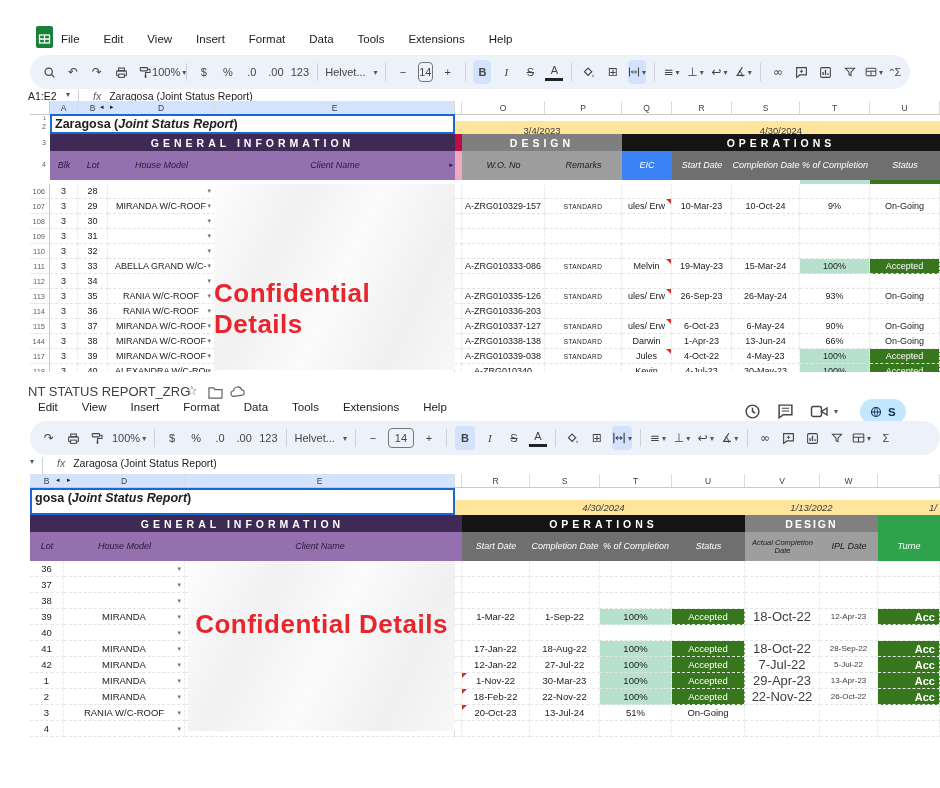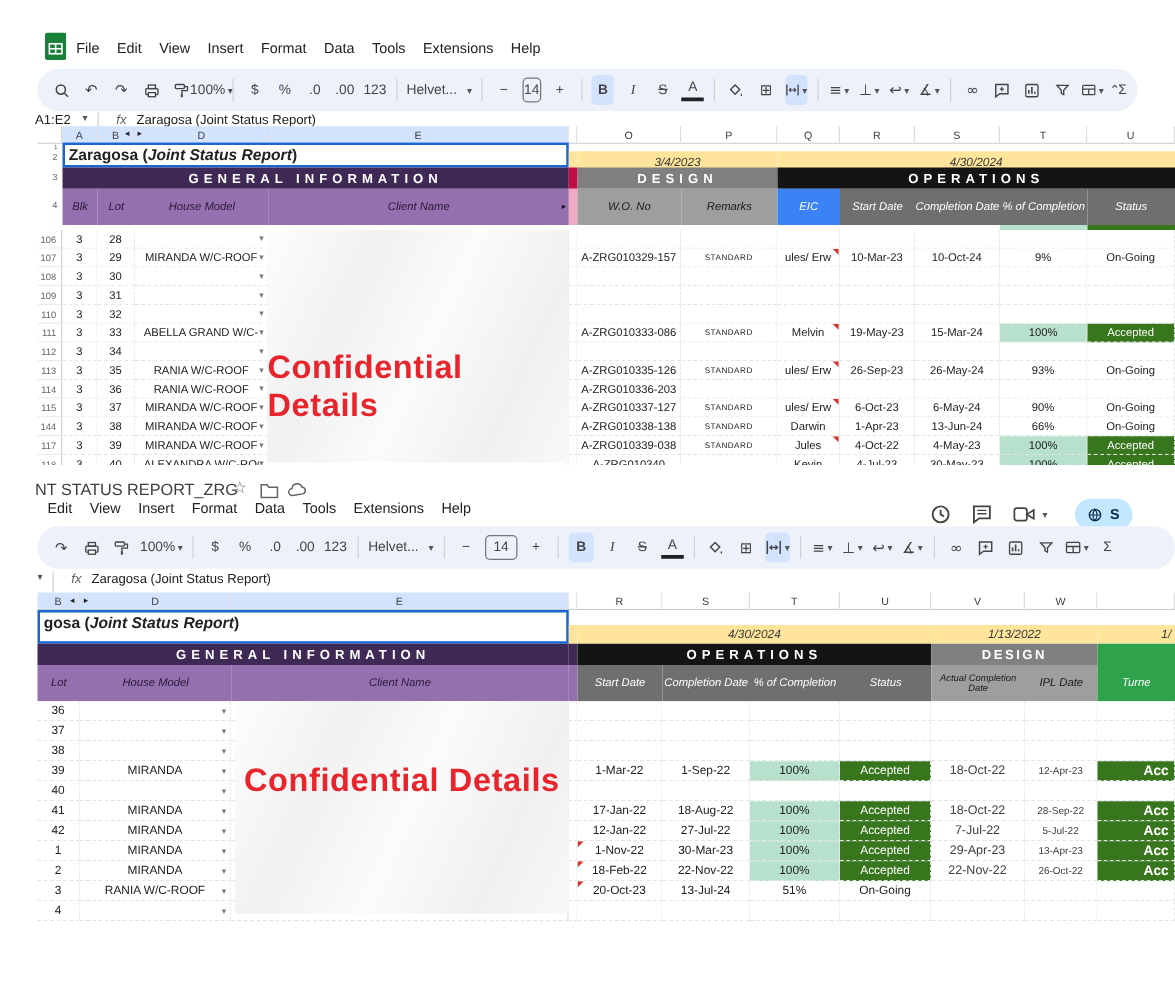--- a/index.html
+++ b/index.html
@@ -2,21 +2,21 @@
 <html><head>
 <meta charset="utf-8">
 <title>Joint Status Report</title>
 <style>
   html,body{margin:0;padding:0;background:#fff}
   body{width:940px;height:788px;position:relative;overflow:hidden;
        font-family:"Liberation Sans",sans-serif;color:#202124}
   .panel{position:absolute;left:0;width:940px;overflow:hidden;background:#fff}
   .abs{position:absolute}
   
-  .menu{position:absolute;display:flex;gap:14px;font-size:11.5px;color:#202124}
+  .menu{position:absolute;display:flex;gap:24px;font-size:11.5px;color:#202124}
   .menu span{cursor:default}
   
   .tbar{position:absolute;background:#edf2fa;border-radius:17px;height:34px;
         display:flex;align-items:center;font-size:11px;color:#444}
   .ti{display:inline-flex;align-items:center;justify-content:center;height:24px;
       min-width:18px;margin:0 3px;color:#444;font-family:"DejaVu Sans",sans-serif;font-size:12px}
   .tt{font-family:"Liberation Sans",sans-serif;font-size:11px}
   .sep{width:1px;height:18px;background:#cdd1d6;margin:0 5px}
   .sizebox{border:1px solid #747775;border-radius:4px;width:24px;height:18px;
            text-align:center;line-height:18px;font-size:11px;margin:0 3px}
@@ -52,21 +52,21 @@
      border-right:1px dashed #e8eaec;border-bottom:1px dashed #e2e4e7;overflow:hidden;
      white-space:nowrap;position:relative;background:#fff}
   .num{width:20px;justify-content:flex-end;padding-right:4px;color:#5f6368;font-size:7.5px;
        border-right:1px solid #c6cacd;border-bottom:1px solid #e8eaec}
   .blk{width:28px}.lot{width:30px}.model{width:107px}.client{width:240px;border-right:1px solid #d8dadc}
   .strip7{width:7px}
   .wo{width:83px}.rem{width:77px;font-size:6.5px;letter-spacing:.4px}
   .eic{width:50px}.sd{width:60px}.cd{width:68px}.pct{width:70px}.st{width:70px}
   .bl{width:34px}.bm{width:121px}.bc{width:270px;border-right:1px solid #d8dadc}
   .bsd{width:68px}.bcd{width:70px}.bpct{width:72px}.bst{width:73px}
-  .bac{width:75px;font-size:10px;color:#3c4043}.bipl{width:58px;font-size:8px;color:#3c4043}
+  .bac{width:75px;font-size:13px;color:#3c4043}.bipl{width:58px;font-size:8px;color:#3c4043}
   .btn{width:62px}
   .okbg{background:#b7e1cd}
   .accbg{background:#38761d;color:#fff}
   .tnfill{background:#38761d;color:#fff;justify-content:flex-end;padding-right:4px;font-weight:bold;font-size:11px}
   .mtxt{max-width:92px;overflow:hidden;white-space:nowrap}
   .dd{position:absolute;right:3px;top:50%;transform:translateY(-50%);font-size:7px;color:#777;
       font-family:"DejaVu Sans",sans-serif}
   .note::after{content:"";position:absolute;top:0;right:0;border-left:5px solid transparent;
                border-top:5px solid #d93025}
   .noteL::before{content:"";position:absolute;top:0;left:0;border-right:5px solid transparent;
@@ -229,21 +229,21 @@
     <span class="abs" style="left:80px;top:2px;font-size:7px;color:#202124;font-family:'DejaVu Sans',sans-serif">▸</span>
   </div>
 
   <div class="ynum" style="left:32px;top:115px;width:14px;font-size:5px">1</div>
   <div class="ynum" style="left:32px;top:123px;width:14px;font-size:7px">2</div>
   <div class="titlecell" style="left:50px;top:114px;width:405px;height:20px">
     <span>Zaragosa (</span>
       <span class="it">Joint Status Report</span>
       <span>)</span>
   </div>
-  <div class="rowflex" style="left:455px;top:121px;height:19px;font-size:9.5px;font-style:italic;color:#3a3a3a">
+  <div class="rowflex" style="left:455px;top:121px;height:19px;font-size:9.5px;color:#3a3a3a">
     <div style="width:7px;background:#ffe59b"></div>
     <div class="c" style="width:160px;background:#ffe59b;border:none">3/4/2023</div>
     <div class="c" style="width:318px;background:#ffe59b;border:none">4/30/2024</div>
   </div>
 
   <div class="ynum" style="left:32px;top:139px;width:14px;font-size:7px">3</div>
   <div class="rowflex" style="left:50px;top:134px;height:17px">
     <div class="ban" style="width:405px;background:#3f2a56">GENERAL INFORMATION</div>
     <div style="width:7px;background:#c00d45"></div>
     <div class="ban" style="width:160px;background:#7f7f7f">DESIGN</div>

